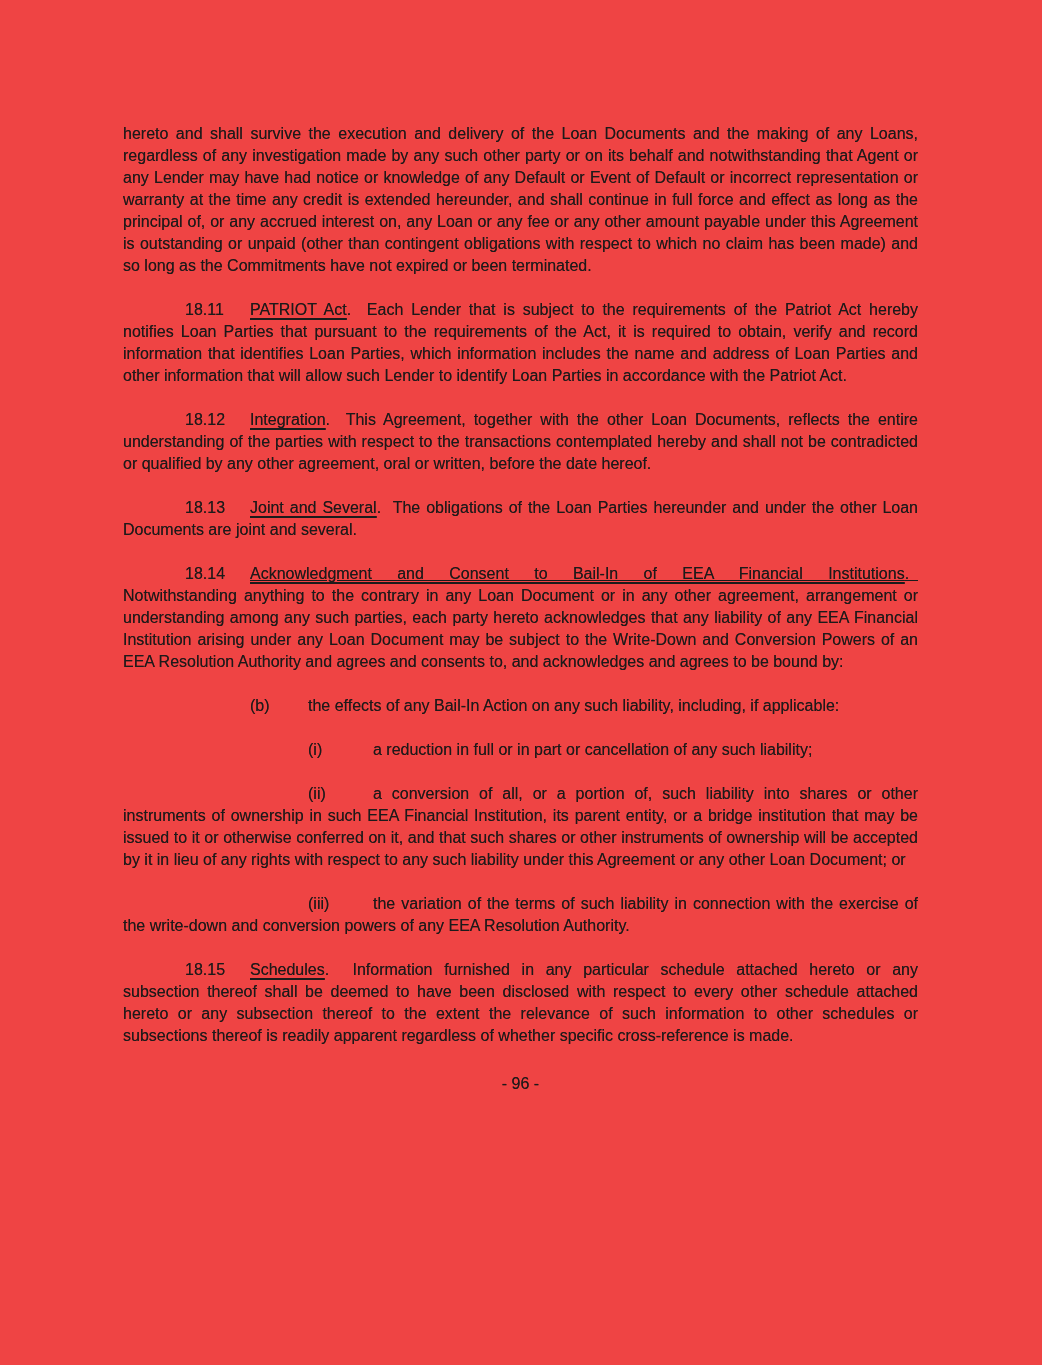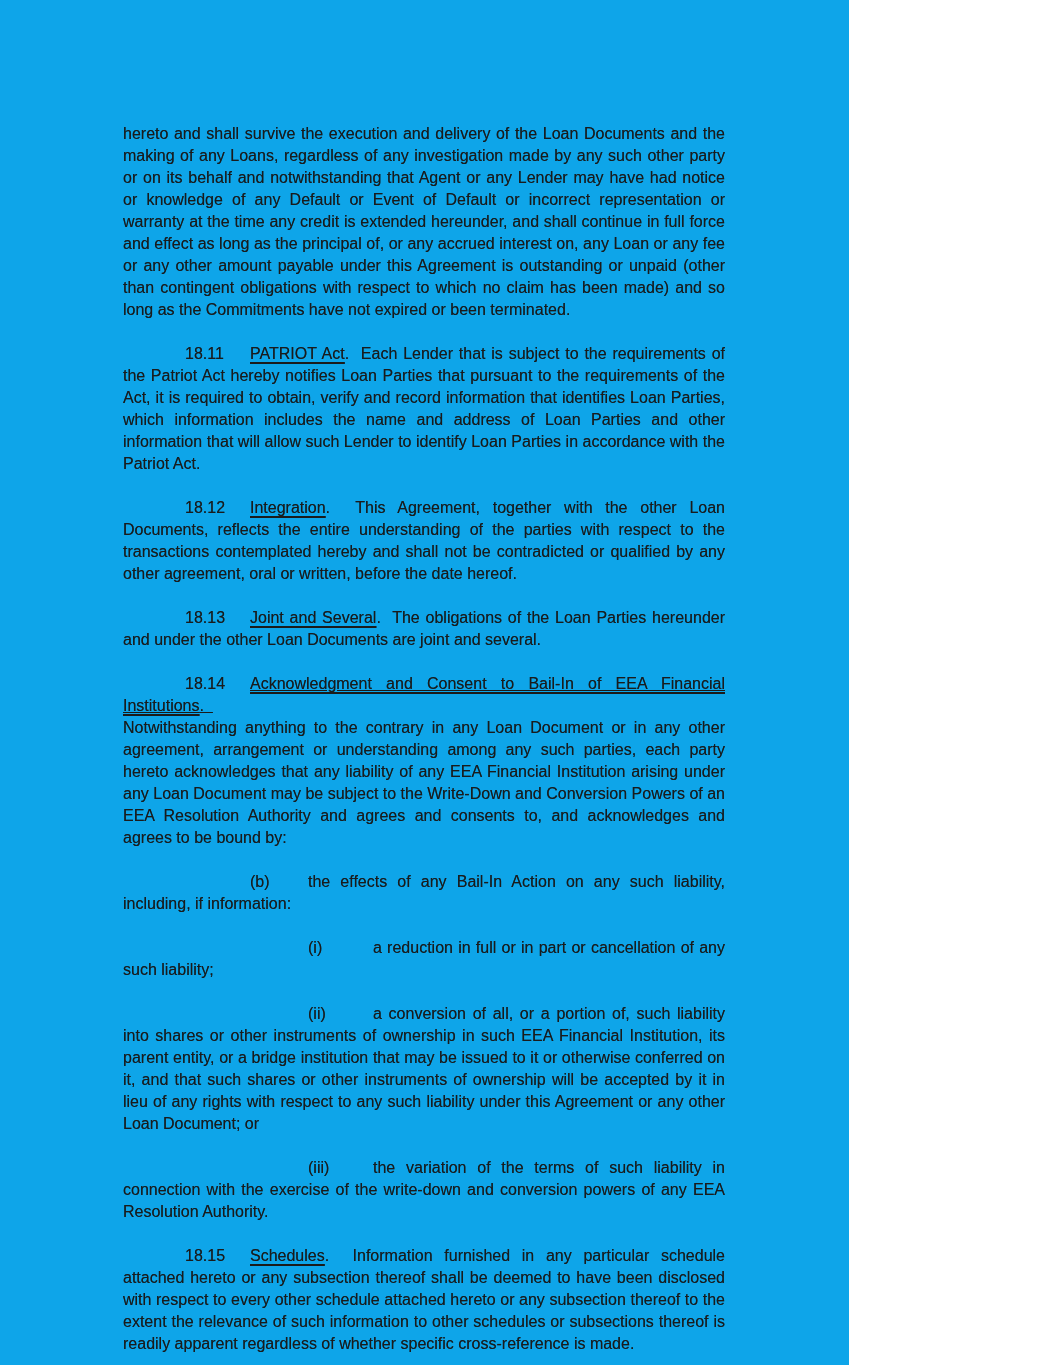--- a/index.html
+++ b/index.html
@@ -8,24 +8,24 @@
     background: #ffffff;
   }
   body {
     width: 1055px;
     height: 1365px;
     font-family: "Liberation Sans", sans-serif;
     color: #1b1b1b;
   }
   .page {
     box-sizing: border-box;
-    width: 849px;
+    width: 1042px;
     height: 1365px;
     padding: 123px 124px 8px 123px;
-    background: #0ea5e9;
+    background: #ef4444;
     overflow: hidden;
   }
   .para {
     margin: 0 0 22px 0;
     font-size: 16px;
     line-height: 22px;
     text-align: justify;
     text-shadow: 0 0 0.4px rgba(0,0,0,0.55);
   }
   .sect { text-indent: 62px; }
@@ -65,21 +65,21 @@
   <p class="para sect"><span class="num">18.11</span><span class="head">PATRIOT Act</span><span class="sep">.  </span><span>Each Lender that is subject to the requirements of the Patriot Act hereby notifies Loan Parties that pursuant to the requirements of the Act, it is required to obtain, verify and record information that identifies Loan Parties, which information includes the name and address of Loan Parties and other information that will allow such Lender to identify Loan Parties in accordance with the Patriot Act.</span></p>
 
   <p class="para sect"><span class="num">18.12</span><span class="head">Integration</span><span class="sep">.  </span><span>This Agreement, together with the other Loan Documents, reflects the entire understanding of the parties with respect to the transactions contemplated hereby and shall not be contradicted or qualified by any other agreement, oral or written, before the date hereof.</span></p>
 
   <p class="para sect"><span class="num">18.13</span><span class="head">Joint and Several</span><span class="sep">.  </span><span>The obligations of the Loan Parties hereunder and under the other Loan Documents are joint and several.</span></p>
 
   <p class="para head-line"><span class="num">18.14</span><span class="head">Acknowledgment and Consent to Bail-In of EEA Financial Institutions</span><span class="sep">.  </span></p>
   <p class="para body-cont">Notwithstanding anything to the contrary in any Loan Document or in any other agreement, arrangement or understanding among any such parties, each party hereto acknowledges that any liability of any EEA Financial Institution arising under any Loan Document may be subject to the Write-Down and Conversion Powers of an EEA Resolution Authority and agrees and consents to, and acknowledges and agrees to be bound by:</p>
 
 
-  <p class="para lvl1"><span class="lab1">(b)</span><span>the effects of any Bail-In Action on any such liability, including, if information:</span></p>
+  <p class="para lvl1"><span class="lab1">(b)</span><span>the effects of any Bail-In Action on any such liability, including, if applicable:</span></p>
 
   <p class="para lvl2"><span class="lab2">(i)</span><span>a reduction in full or in part or cancellation of any such liability;</span></p>
 
   <p class="para lvl2"><span class="lab2">(ii)</span><span>a conversion of all, or a portion of, such liability into shares or other instruments of ownership in such EEA Financial Institution, its parent entity, or a bridge institution that may be issued to it or otherwise conferred on it, and that such shares or other instruments of ownership will be accepted by it in lieu of any rights with respect to any such liability under this Agreement or any other Loan Document; or</span></p>
 
   <p class="para lvl2"><span class="lab2">(iii)</span><span>the variation of the terms of such liability in connection with the exercise of the write-down and conversion powers of any EEA Resolution Authority.</span></p>
 
   <p class="para sect"><span class="num">18.15</span><span class="head">Schedules</span><span class="sep">.  </span><span>Information furnished in any particular schedule attached hereto or any subsection thereof shall be deemed to have been disclosed with respect to every other schedule attached hereto or any subsection thereof to the extent the relevance of such information to other schedules or subsections thereof is readily apparent regardless of whether specific cross-reference is made.</span></p>
 
   <p class="para pageno">- 96 -</p>

